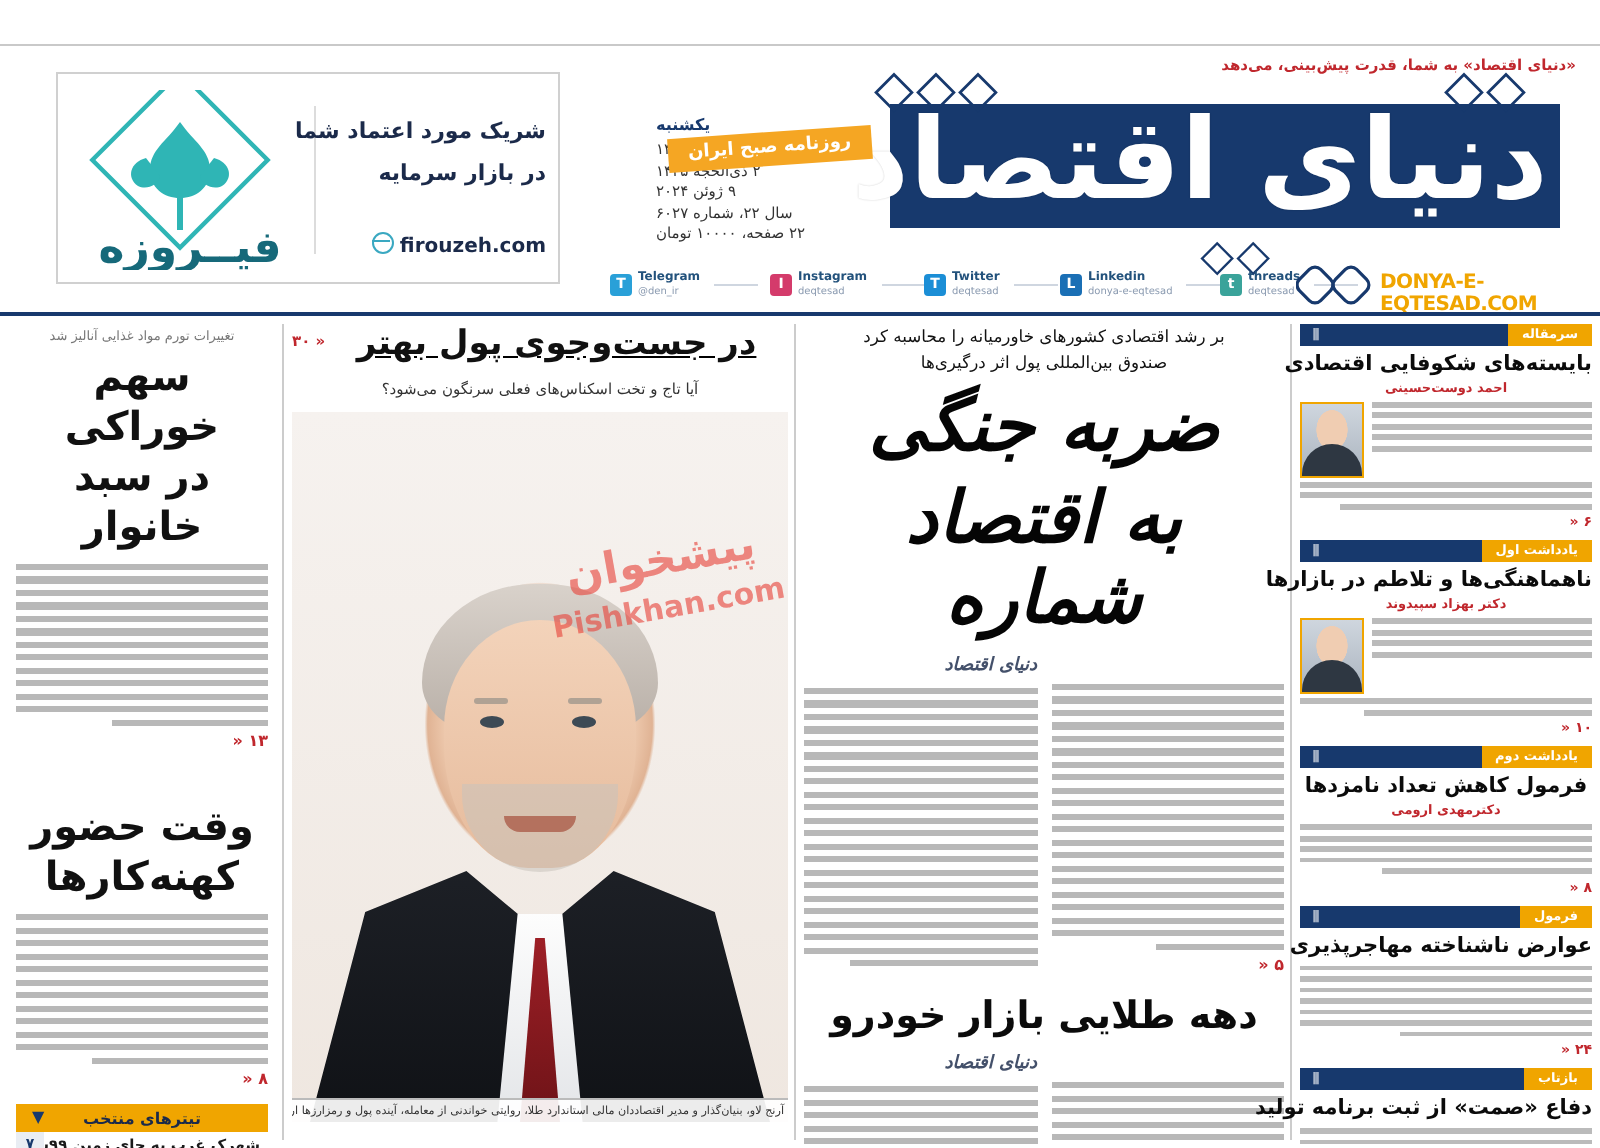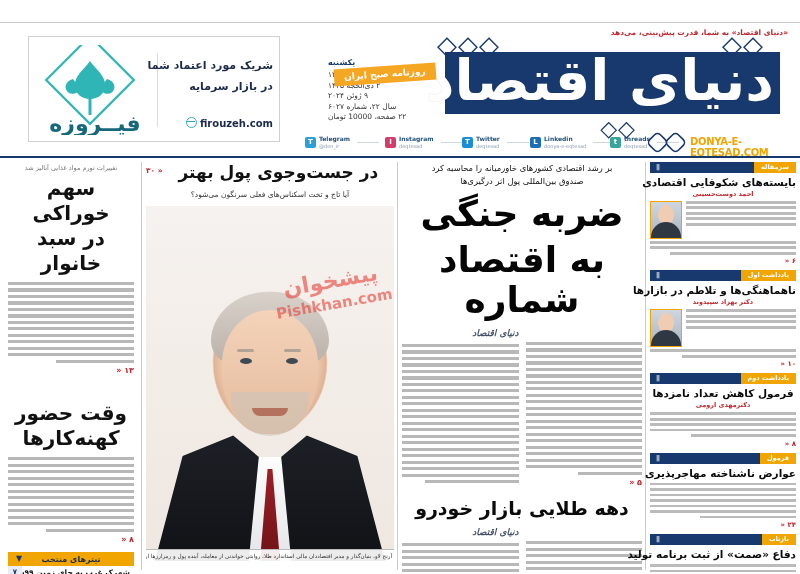--- a/index.html
+++ b/index.html
@@ -338,20 +338,21 @@
     white-space: nowrap;
     overflow: hidden;
   }
 
   
   .col-photo { left: 146px; width: 248px; height: 416px; }
   .photo-head {
     text-align: center;
     direction: rtl;
     padding-top: 4px;
+    text-decoration: underline;
   }
   .photo-head .t {
     font-size: 17px;
     font-weight: bold;
     color: #111111;
     letter-spacing: -0.4px;
     white-space: nowrap;
   }
   .photo-head .s {
     font-size: 7.5px;
@@ -501,20 +502,21 @@
   }
   .main-hl {
     direction: rtl;
     text-align: center;
     font-size: 36px;
     font-weight: bold;
     color: #050505;
     line-height: 40px;
     letter-spacing: -1.2px;
     margin-top: 6px;
+    font-style: italic;
   }
   .main-cols {
     display: flex;
     flex-direction: row-reverse;
     gap: 7px;
     margin-top: 8px;
   }
   .main-cols > div { flex: 1; }
   .sig {
     direction: rtl;
@@ -654,21 +656,21 @@
         <span class="globe"></span><span>firouzeh.com</span>
       </div>
     </div>
 
     <div class="datestack">
       <div class="dow">یکشنبه</div>
       <div class="dline">۲۰ خرداد ۱۴۰۳</div>
       <div class="dline">۲ ذی‌الحجه ۱۴۴۵</div>
       <div class="dline">۹ ژوئن ۲۰۲۴</div>
       <div class="dline">سال ۲۲، شماره ۶۰۲۷</div>
-      <div class="dline">۲۲ صفحه، 10000 تومان</div>
+      <div class="dline">۲۲ صفحه، ۱۰۰۰۰ تومان</div>
     </div>
 
     <div class="nameplate-bg"></div>
     <div class="nameplate-deco deco-a">◇◇</div>
     <div class="nameplate-deco deco-b">◇◇◇</div>
     <div class="nameplate-deco deco-c">◇◇</div>
     <div class="nameplate-text">دنیای اقتصاد</div>
     <div class="badge-daily">روزنامه صبح ایران</div>
 
     <div class="social-strip">

